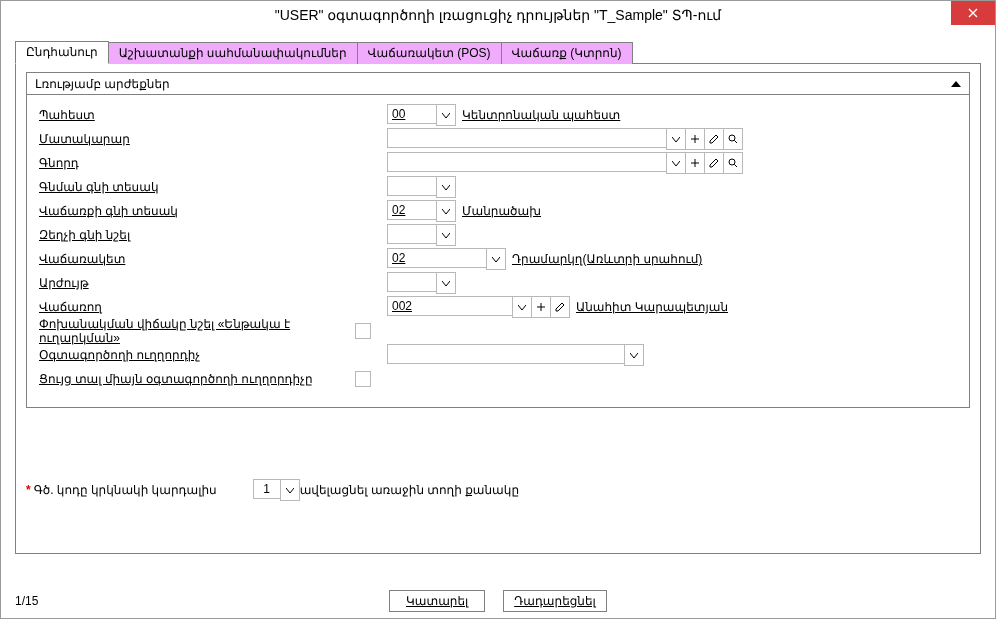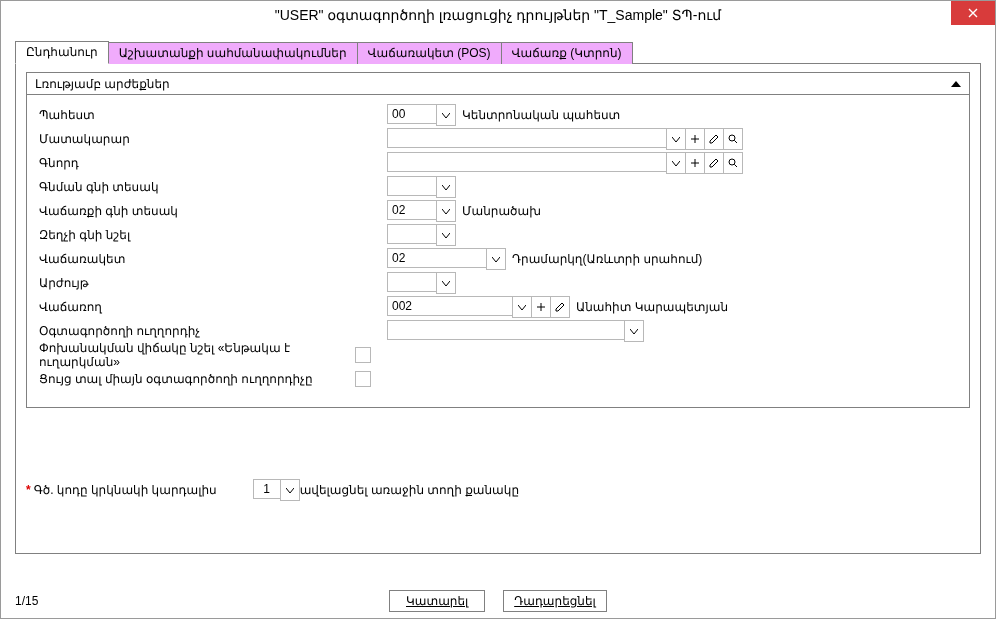--- a/index.html
+++ b/index.html
@@ -21,21 +21,21 @@
   .close-btn{position:absolute;right:0;top:0;width:44px;height:24px;background:var(--red);color:#fff;display:flex;align-items:center;justify-content:center;cursor:pointer;}
   .close-btn svg{width:10px;height:10px;}
   .content{padding:12px 14px 0 14px;}
   .tabstrip{display:flex;align-items:flex-end;height:22px;position:relative;border-bottom:1px solid var(--panel-border);}
   .tab{padding:3px 10px;border:1px solid var(--panel-border);border-bottom:none;margin-right:-1px;background:#fff;cursor:pointer;position:relative;top:1px;height:15px;line-height:15px;}
   .tab.active{background:#fff;z-index:2;border-bottom:1px solid #fff;margin-top:20px;}
   .tab:not(.active){background:#f0abfc;}
   .tab-panel{border:1px solid var(--panel-border);border-top:none;padding:8px 10px 10px 10px;height:490px;box-sizing:border-box;position:relative;}
   .group-header{border:1px solid var(--panel-border);padding:3px 8px;display:flex;align-items:center;justify-content:space-between;height:15px;cursor:pointer;}
   .group-header .arrow{width:0;height:0;border-left:5px solid transparent;border-right:5px solid transparent;border-bottom:6px solid #000;}
-  .group-body{border:1px solid var(--panel-border);border-top:none;padding:10px 12px 14px 12px;}
+  .group-body{border:1px solid var(--panel-border);border-top:none;padding:10px 12px 14px 12px;text-decoration:underline;}
   .row{display:flex;align-items:center;margin-bottom:4px;height:20px;}
   .label{width:316px;flex:none;}
   .field{display:flex;align-items:center;gap:0;}
   .combo{display:flex;align-items:flex-start;height:22px;margin-left:32px;}
   .combo input{border:1px solid var(--border-light);border-right:none;padding:0 4px;height:18px;box-sizing:content-box;font:inherit;background:#fff;outline:none;}
   .combo input[readonly]{background:#fff;}
   .dd-btn{width:18px;height:20px;border:1px solid var(--border-light);background:#fff;display:flex;align-items:center;justify-content:center;cursor:pointer;}
   .dd-btn svg{width:8px;height:5px;}
   .mini-btn{width:18px;height:20px;border:1px solid var(--border-light);border-left:none;background:#fff;display:flex;align-items:center;justify-content:center;cursor:pointer;}
   .mini-btn svg{width:10px;height:10px;}
@@ -251,37 +251,37 @@
             <div class="mini-btn">
                 <svg viewBox="0 0 10 10">
                   <path d="M1 9 L3 9 L9 3 L7 1 L1 7 Z" fill="none" stroke="#000"></path>
                 </svg>
               </div>
             <span class="desc">Անահիտ Կարապետյան</span>
           </div>
         </div>
 
         <div class="row">
+          <div class="label">Փոխանակման վիճակը նշել «Ենթակա է ուղարկման»</div>
+          <div class="field">
+            <div class="checkbox"></div>
+          </div>
+        </div>
+
+        <div class="row">
           <div class="label">Օգտագործողի ուղղորդիչ</div>
           <div class="field">
             <div class="combo guide">
               <input value="" style="">
               <div class="dd-btn">
                   <svg viewBox="0 0 8 5">
                     <path d="M0 0 L4 5 L8 0" fill="none" stroke="#000"></path>
                   </svg>
                 </div>
             </div>
-          </div>
-        </div>
-
-        <div class="row">
-          <div class="label">Փոխանակման վիճակը նշել «Ենթակա է ուղարկման»</div>
-          <div class="field">
-            <div class="checkbox"></div>
           </div>
         </div>
 
         <div class="row">
           <div class="label">Ցույց տալ միայն օգտագործողի ուղղորդիչը</div>
           <div class="field">
             <div class="checkbox"></div>
           </div>
         </div>
 

